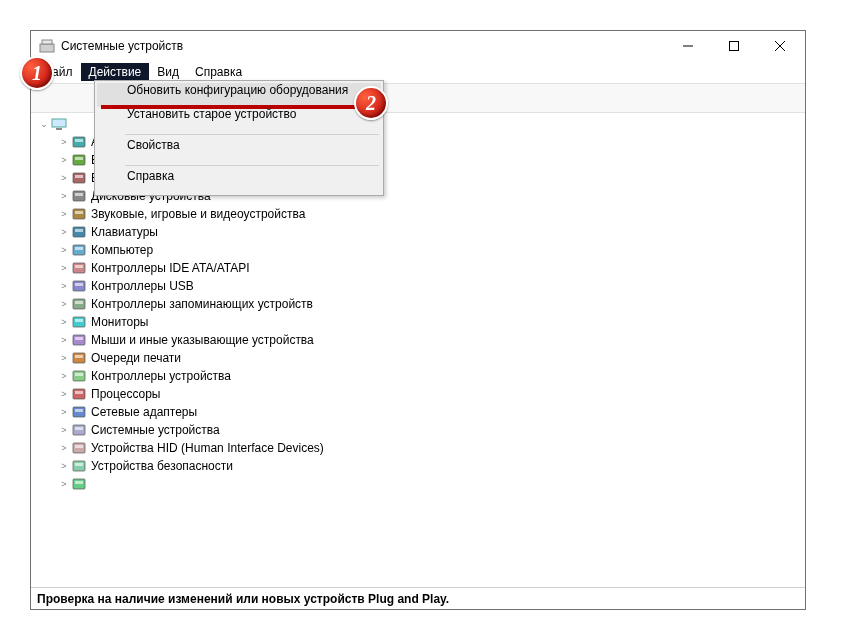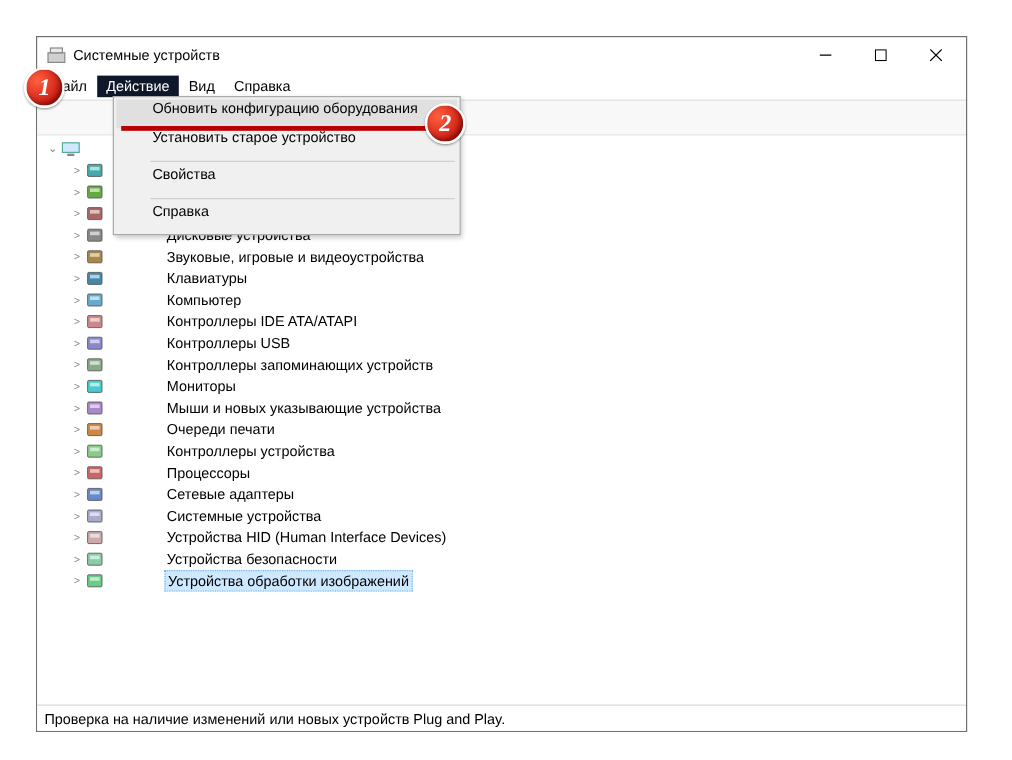--- a/index.html
+++ b/index.html
@@ -11,29 +11,29 @@
 .winbtn { width: 46px; height: 30px; display: flex; align-items: center; justify-content: center; cursor: default; }
 .winbtn svg { width: 10px; height: 10px; stroke: #000; stroke-width: 1; fill: none; }
 .menubar { height: 22px; display: flex; align-items: center; padding: 0 4px; border-bottom: 1px solid transparent; }
 .menubar .menu-item { padding: 2px 8px; font-size: 12px; cursor: default; }
 .menubar .menu-item.open { background: #0f172a; color: #fff; }
 .toolbar { height: 30px; border-top: 1px solid #e0e0e0; border-bottom: 1px solid #e0e0e0; background: #f8f8f8; }
 .tree-container { flex: 1; overflow: auto; padding: 2px 0 2px 4px; background: #fff; position: relative; }
 .tree-node { display: flex; align-items: center; height: 18px; font-size: 12px; padding-left: 2px; white-space: nowrap; }
 .tree-node .arrow { width: 14px; height: 14px; display: inline-flex; align-items: center; justify-content: center; color: #808080; font-size: 9px; cursor: default; }
 .tree-node .icon { width: 16px; height: 16px; display: inline-block; vertical-align: middle; margin-right: 2px; }
-.tree-node .label { padding: 1px 2px; margin-left: 48px; }
+.tree-node .label { padding: 1px 2px; }
 .tree-node .label.selected { background: #cde8ff; border: 1px dotted #7ab7e8; }
 .tree-children { padding-left: 20px; }
 .dropdown { position: absolute; left: 94px; top: 80px; width: 290px; background: #f0f0f0; border: 1px solid #aaa; box-shadow: 2px 2px 4px rgba(0,0,0,0.2); z-index: 20; padding: 2px; }
 .dropdown-item { height: 24px; display: flex; padding: 0 20px 0 30px; font-size: 12px; cursor: default; position: relative; }
 .dropdown-item.highlight { background: #e0e0e0; }
 .dropdown-item.highlight::after { content:''; position:absolute; left:4px; right:4px; bottom:-2px; height:4px; background:#b90000; }
 .dropdown-sep { height: 1px; background: #d0d0d0; margin: 3px 2px 3px 28px; }
-.statusbar { height: 22px; border-top: 1px solid #d0d0d0; display: flex; align-items: center; padding: 0 6px; font-size: 12px; background: #fff; }
+.statusbar { height: 22px; border-top: 1px solid #d0d0d0; display: flex; align-items: center; padding: 0 6px; font-size: 12px; background: #fff; font-weight: bold; }
 .marker { position: absolute; width: 34px; height: 34px; border-radius: 50%; z-index: 100; display: flex; align-items: center; justify-content: center; font-family: Georgia, serif; font-weight: bold; font-style: italic; font-size: 20px; color: #fff; background: radial-gradient(circle at 30% 30%, #ff6040, #b90000); box-shadow: inset -2px -2px 4px rgba(0,0,0,0.4), 0 1px 2px rgba(0,0,0,0.4); border: 2px solid #fff; }
 .marker-1 { left: 20px; top: 56px; }
 .marker-2 { left: 354px; top: 86px; }
 svg.device-icon { width:16px; height:16px; }
 </style>
 </head>
 <body>
 
 <div class="window">
   <div class="titlebar">
@@ -167,21 +167,21 @@
               <rect x="4" y="5" width="8" height="3" fill="#fff" opacity="0.6"></rect>
             </svg></span>
           <span class="label">Мониторы</span>
         </div>
         <div class="tree-node">
           <span class="arrow">&gt;</span>
           <span class="icon"><svg class="device-icon" viewBox="0 0 16 16">
               <rect x="2" y="3" width="12" height="10" rx="1" fill="#a8c" stroke="#555" stroke-width="0.7"></rect>
               <rect x="4" y="5" width="8" height="3" fill="#fff" opacity="0.6"></rect>
             </svg></span>
-          <span class="label">Мыши и новых указывающие устройства</span>
+          <span class="label">Мыши и иные указывающие устройства</span>
         </div>
         <div class="tree-node">
           <span class="arrow">&gt;</span>
           <span class="icon"><svg class="device-icon" viewBox="0 0 16 16">
               <rect x="2" y="3" width="12" height="10" rx="1" fill="#c84" stroke="#555" stroke-width="0.7"></rect>
               <rect x="4" y="5" width="8" height="3" fill="#fff" opacity="0.6"></rect>
             </svg></span>
           <span class="label">Очереди печати</span>
         </div>
         <div class="tree-node">
@@ -231,21 +231,20 @@
               <rect x="4" y="5" width="8" height="3" fill="#fff" opacity="0.6"></rect>
             </svg></span>
           <span class="label">Устройства безопасности</span>
         </div>
         <div class="tree-node">
           <span class="arrow">&gt;</span>
           <span class="icon"><svg class="device-icon" viewBox="0 0 16 16">
               <rect x="2" y="3" width="12" height="10" rx="1" fill="#6c8" stroke="#555" stroke-width="0.7"></rect>
               <rect x="4" y="5" width="8" height="3" fill="#fff" opacity="0.6"></rect>
             </svg></span>
-          <span class="label selected">Устройства обработки изображений</span>
         </div>
       </div>
   </div>
 
   <div class="statusbar">
     <span>Проверка на наличие изменений или новых устройств Plug and Play.</span>
   </div>
 </div>
 
 <div class="dropdown">

